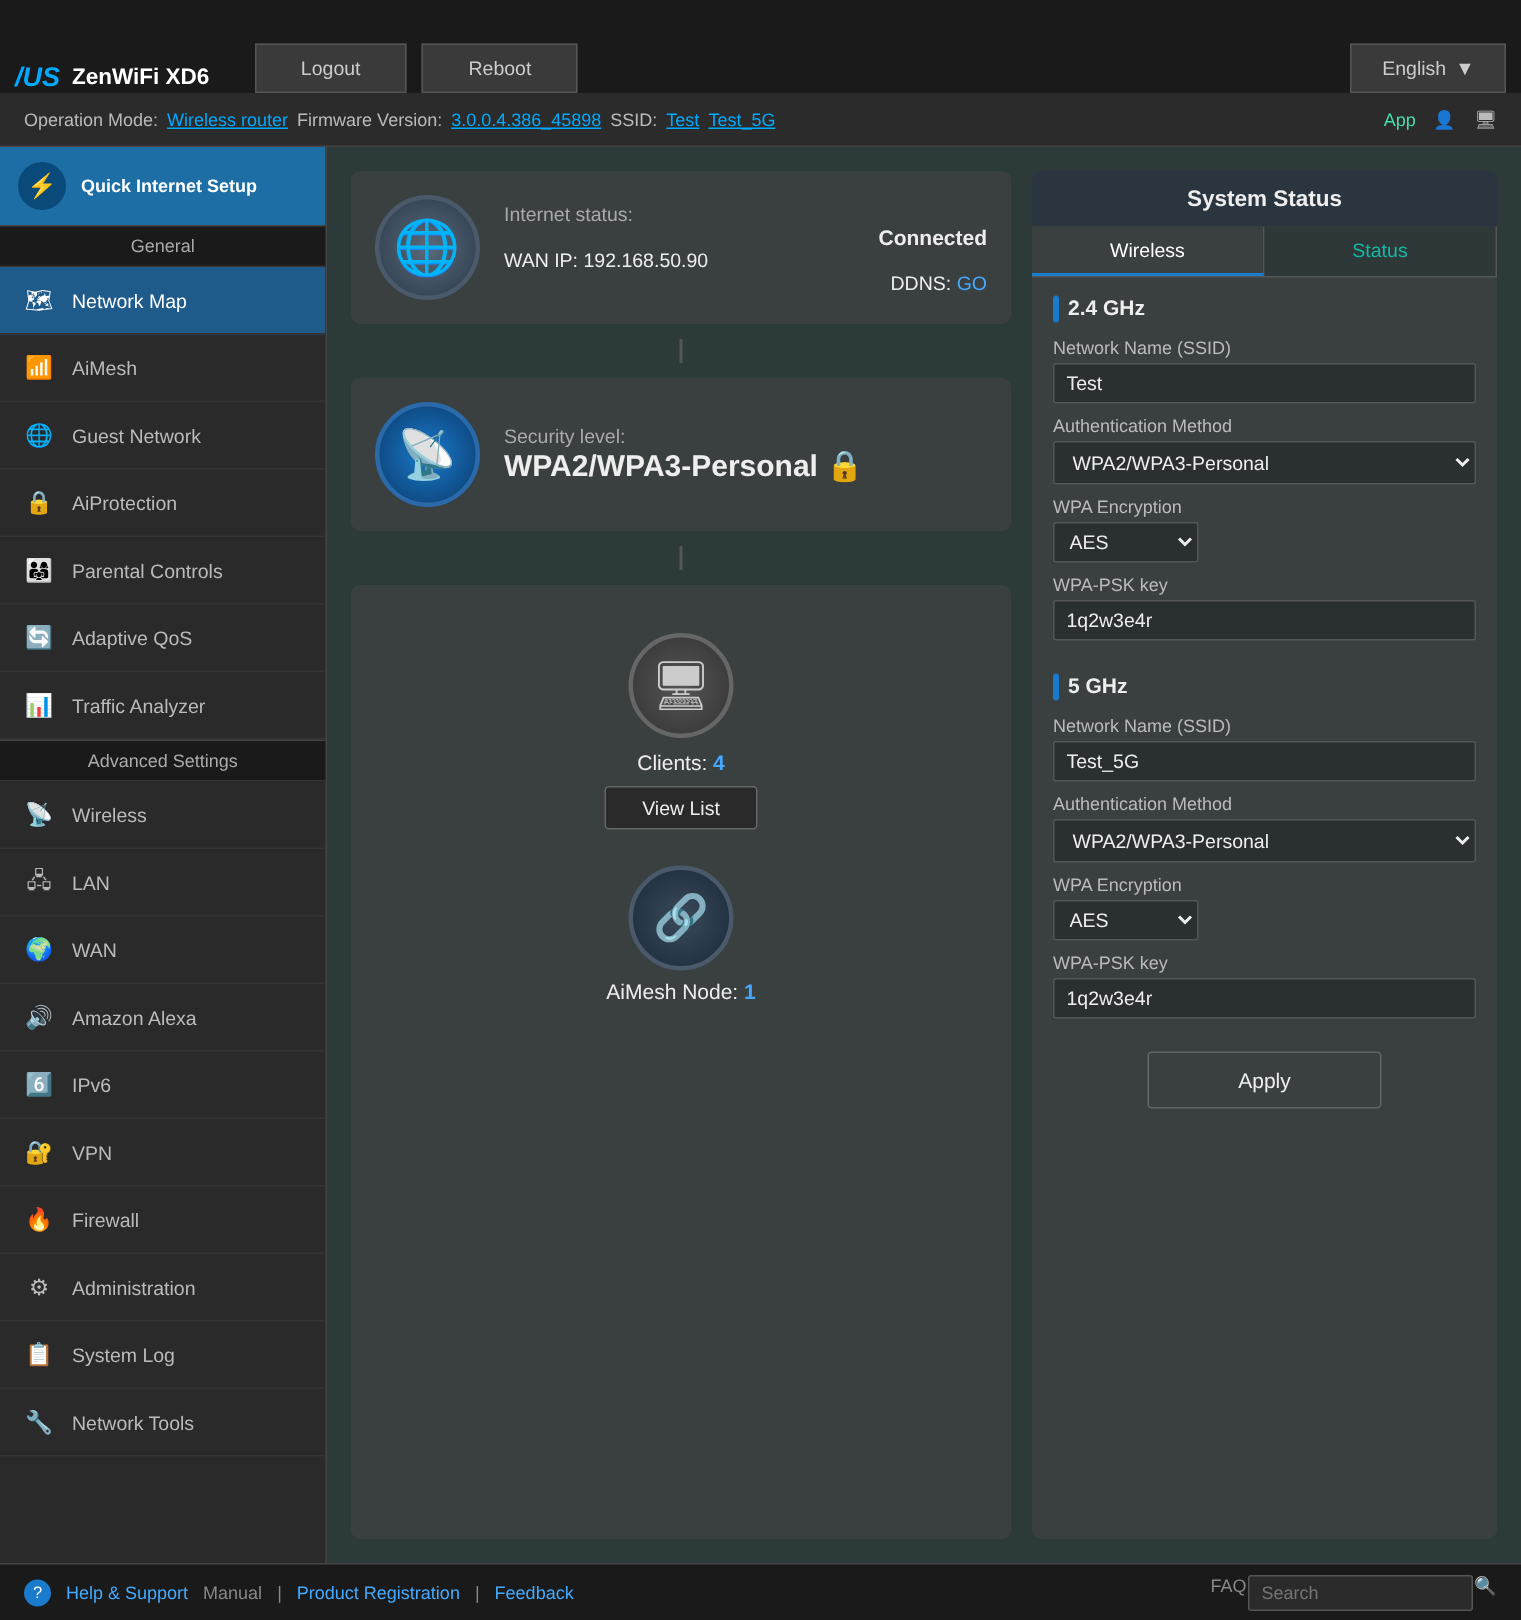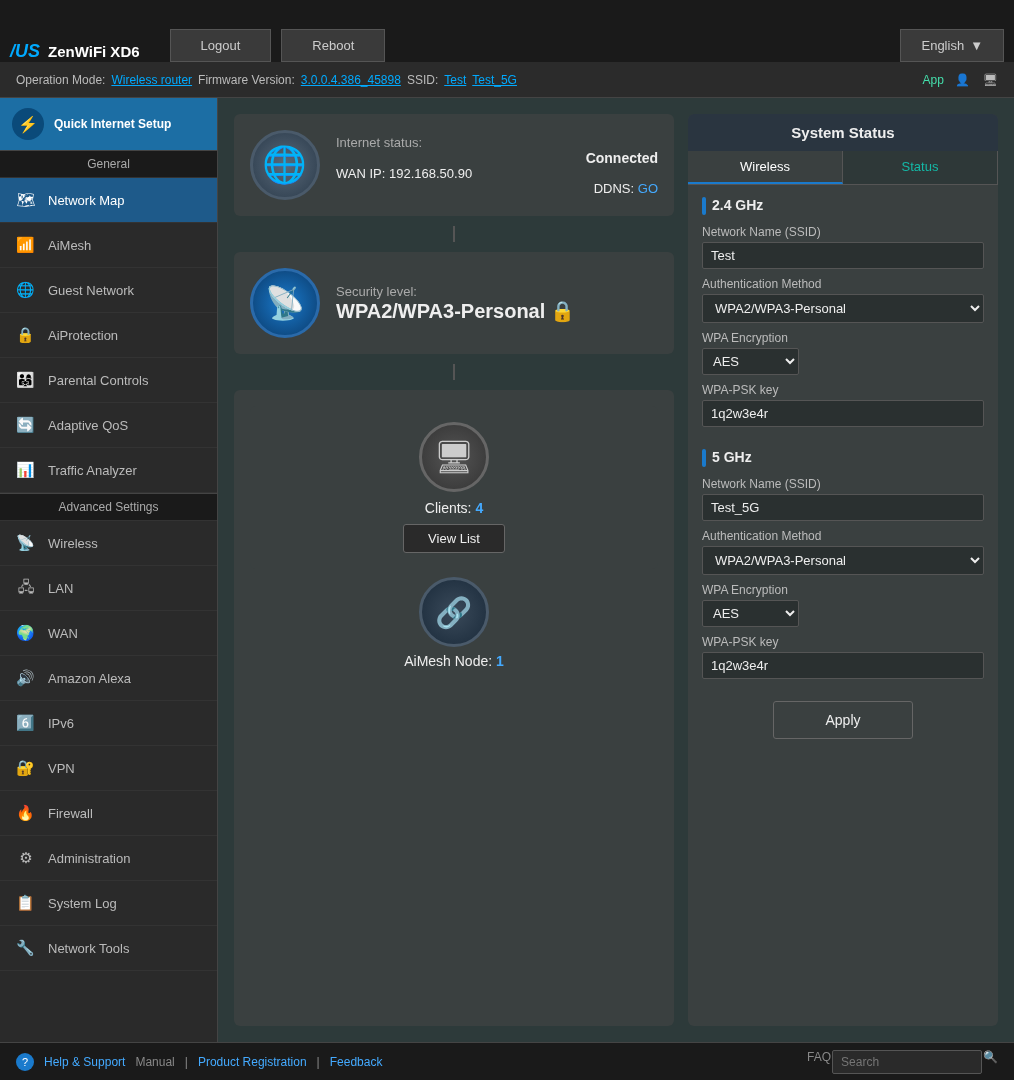--- a/index.html
+++ b/index.html
@@ -72,21 +72,21 @@
     .ss-body { padding: 12px 14px; }
 
     .freq-section { margin-bottom: 14px; }
     .freq-label { font-size: 14px; font-weight: bold; color: #eee; display: flex; gap: 6px; margin-bottom: 10px; }
     .freq-bar { width: 4px; height: 18px; background: #1a7acc; display: inline-block; border-radius: 2px; }
     .field-label { font-size: 12px; color: #bbb; margin-bottom: 3px; }
     .field-input { width: 100%; background: #2a3030; border: 1px solid #555; color: #eee; padding: 5px 8px; font-size: 13px; border-radius: 2px; margin-bottom: 8px; }
     .field-select { width: 100%; background: #2a3030; border: 1px solid #555; color: #eee; padding: 5px 8px; font-size: 13px; border-radius: 2px; margin-bottom: 8px; appearance: auto; }
     .field-select-small { background: #2a3030; border: 1px solid #555; color: #eee; padding: 4px 6px; font-size: 13px; border-radius: 2px; margin-bottom: 8px; }
 
-    .apply-btn { display: block; width: 140px; margin: 14px auto 6px; background: #3a4040; border: 1px solid #666; color: #eee; padding: 10px 0; font-size: 14px; cursor: pointer; border-radius: 3px; text-align: center; }
+    .apply-btn { display: block; width: 156px; margin: 14px auto 6px; background: #3a4040; border: 1px solid #666; color: #eee; padding: 10px 0; font-size: 14px; cursor: pointer; border-radius: 3px; text-align: center; }
 
     
     .footer { height: 38px; background: #1a1a1a; display: flex; align-items: center; padding: 0 16px; gap: 10px; font-size: 12px; color: #888; border-top: 1px solid #444; }
     .footer a, .footer .link { color: #4af; cursor: pointer; text-decoration: none; }
     .footer .faq-area { margin-left: auto; display: flex; align-items: flex-start; gap: 1px; }
     .footer .faq-input { background: #2a2a2a; border: 1px solid #555; color: #eee; padding: 4px 8px; font-size: 12px; width: 150px; border-radius: 2px; }
 
     .bottom-cards { flex: 1; background: #3a4040; border-radius: 6px; padding: 16px; }
   </style>
 </head>

